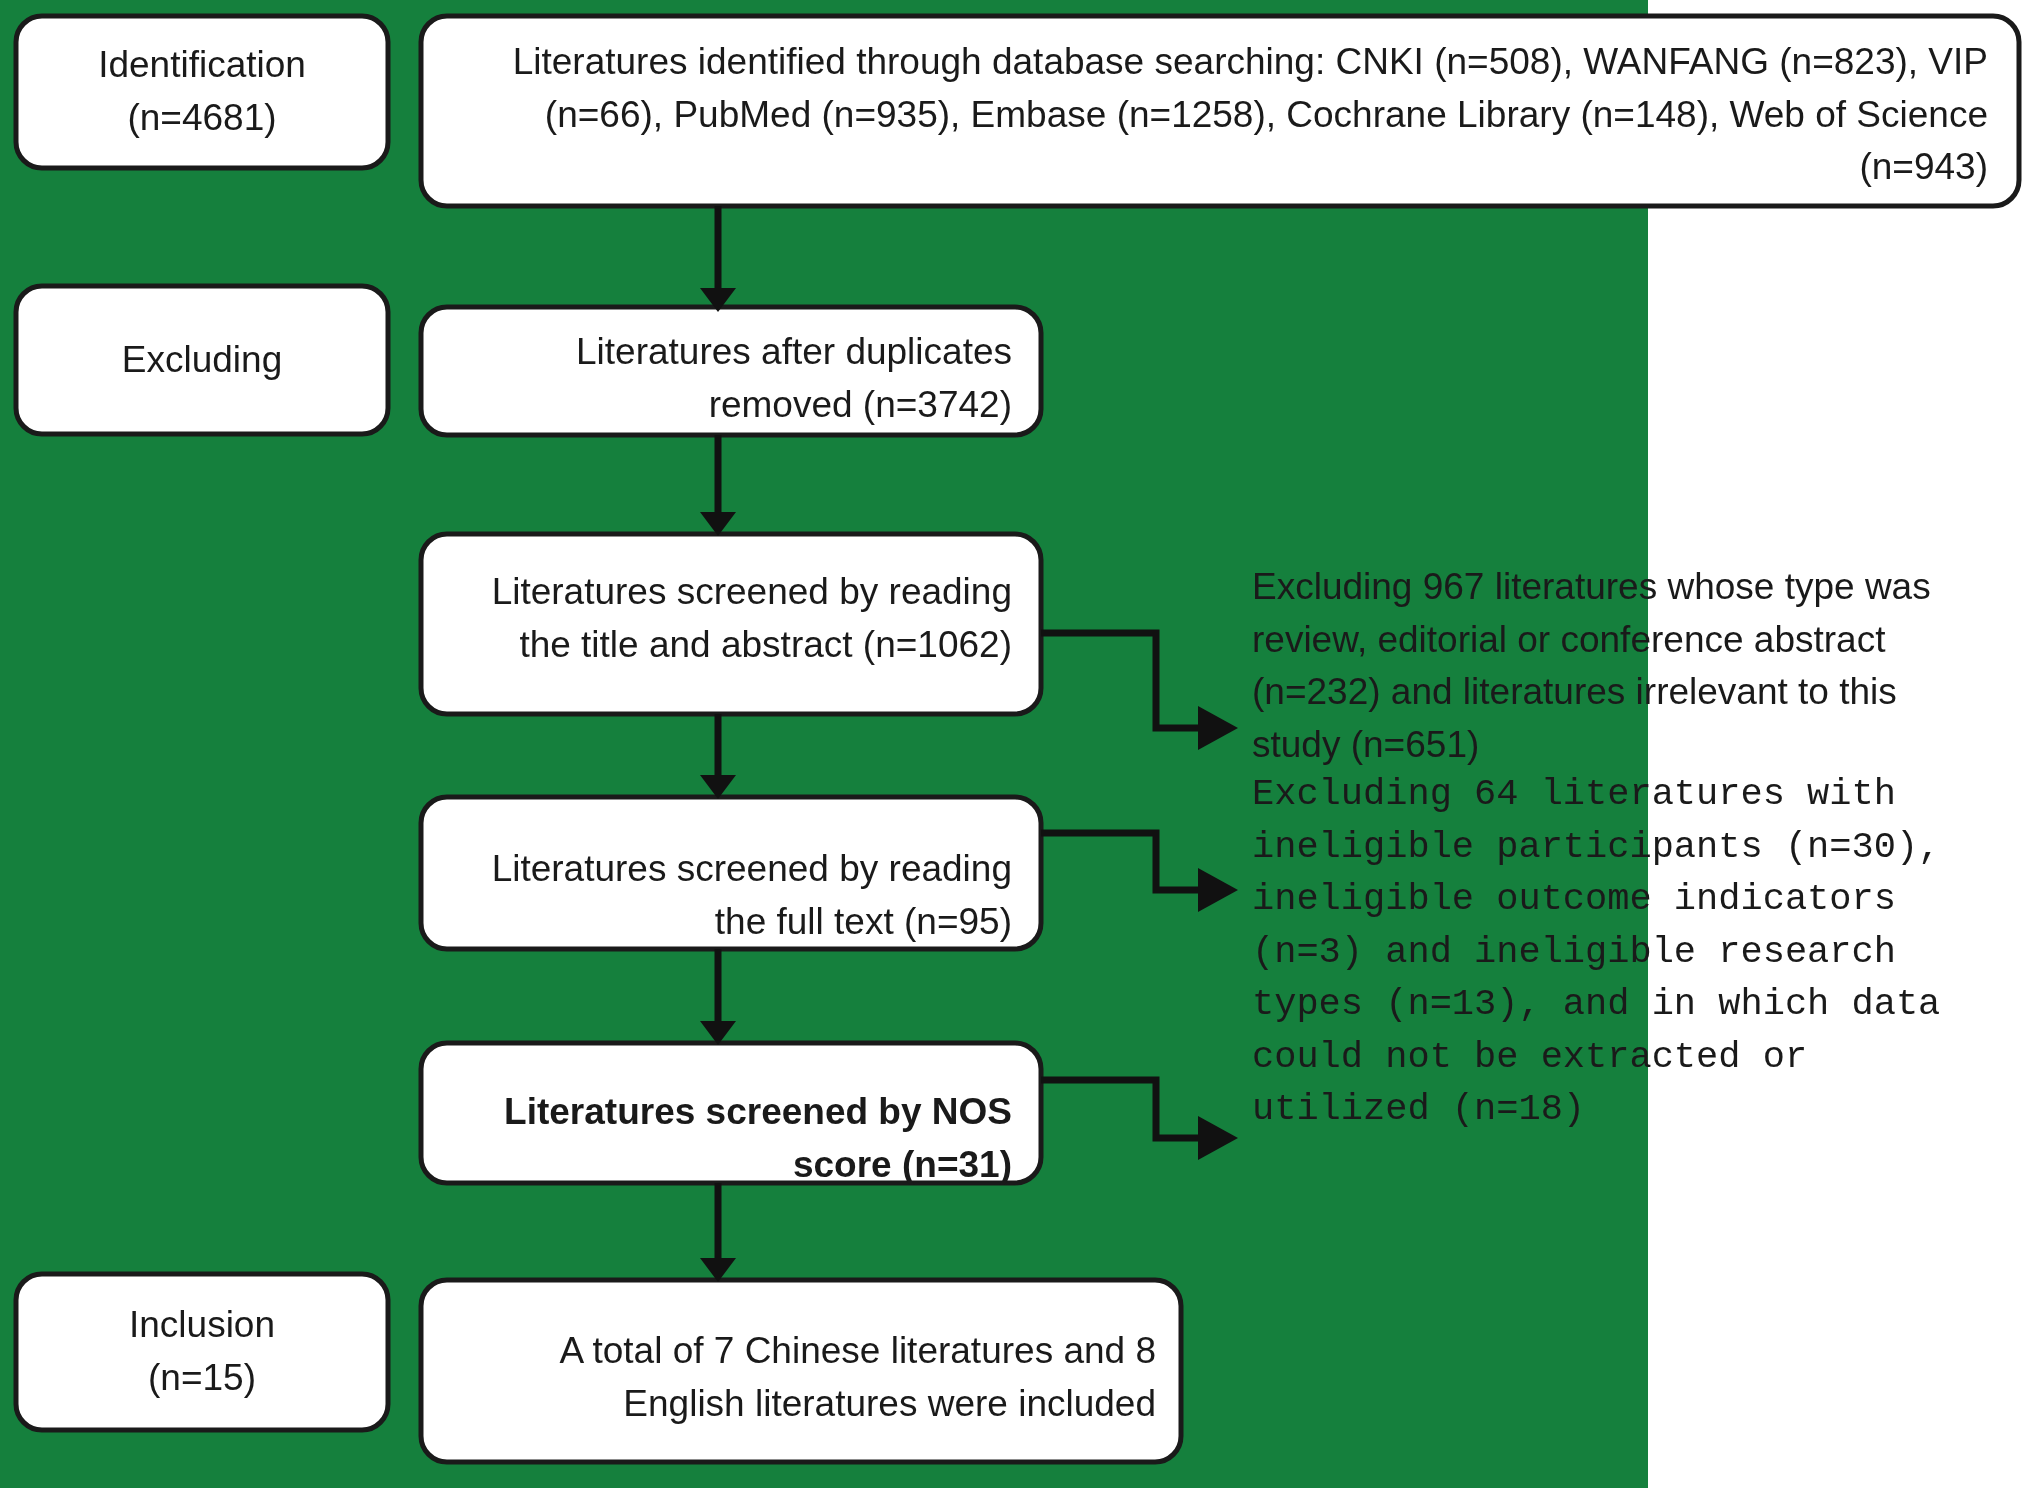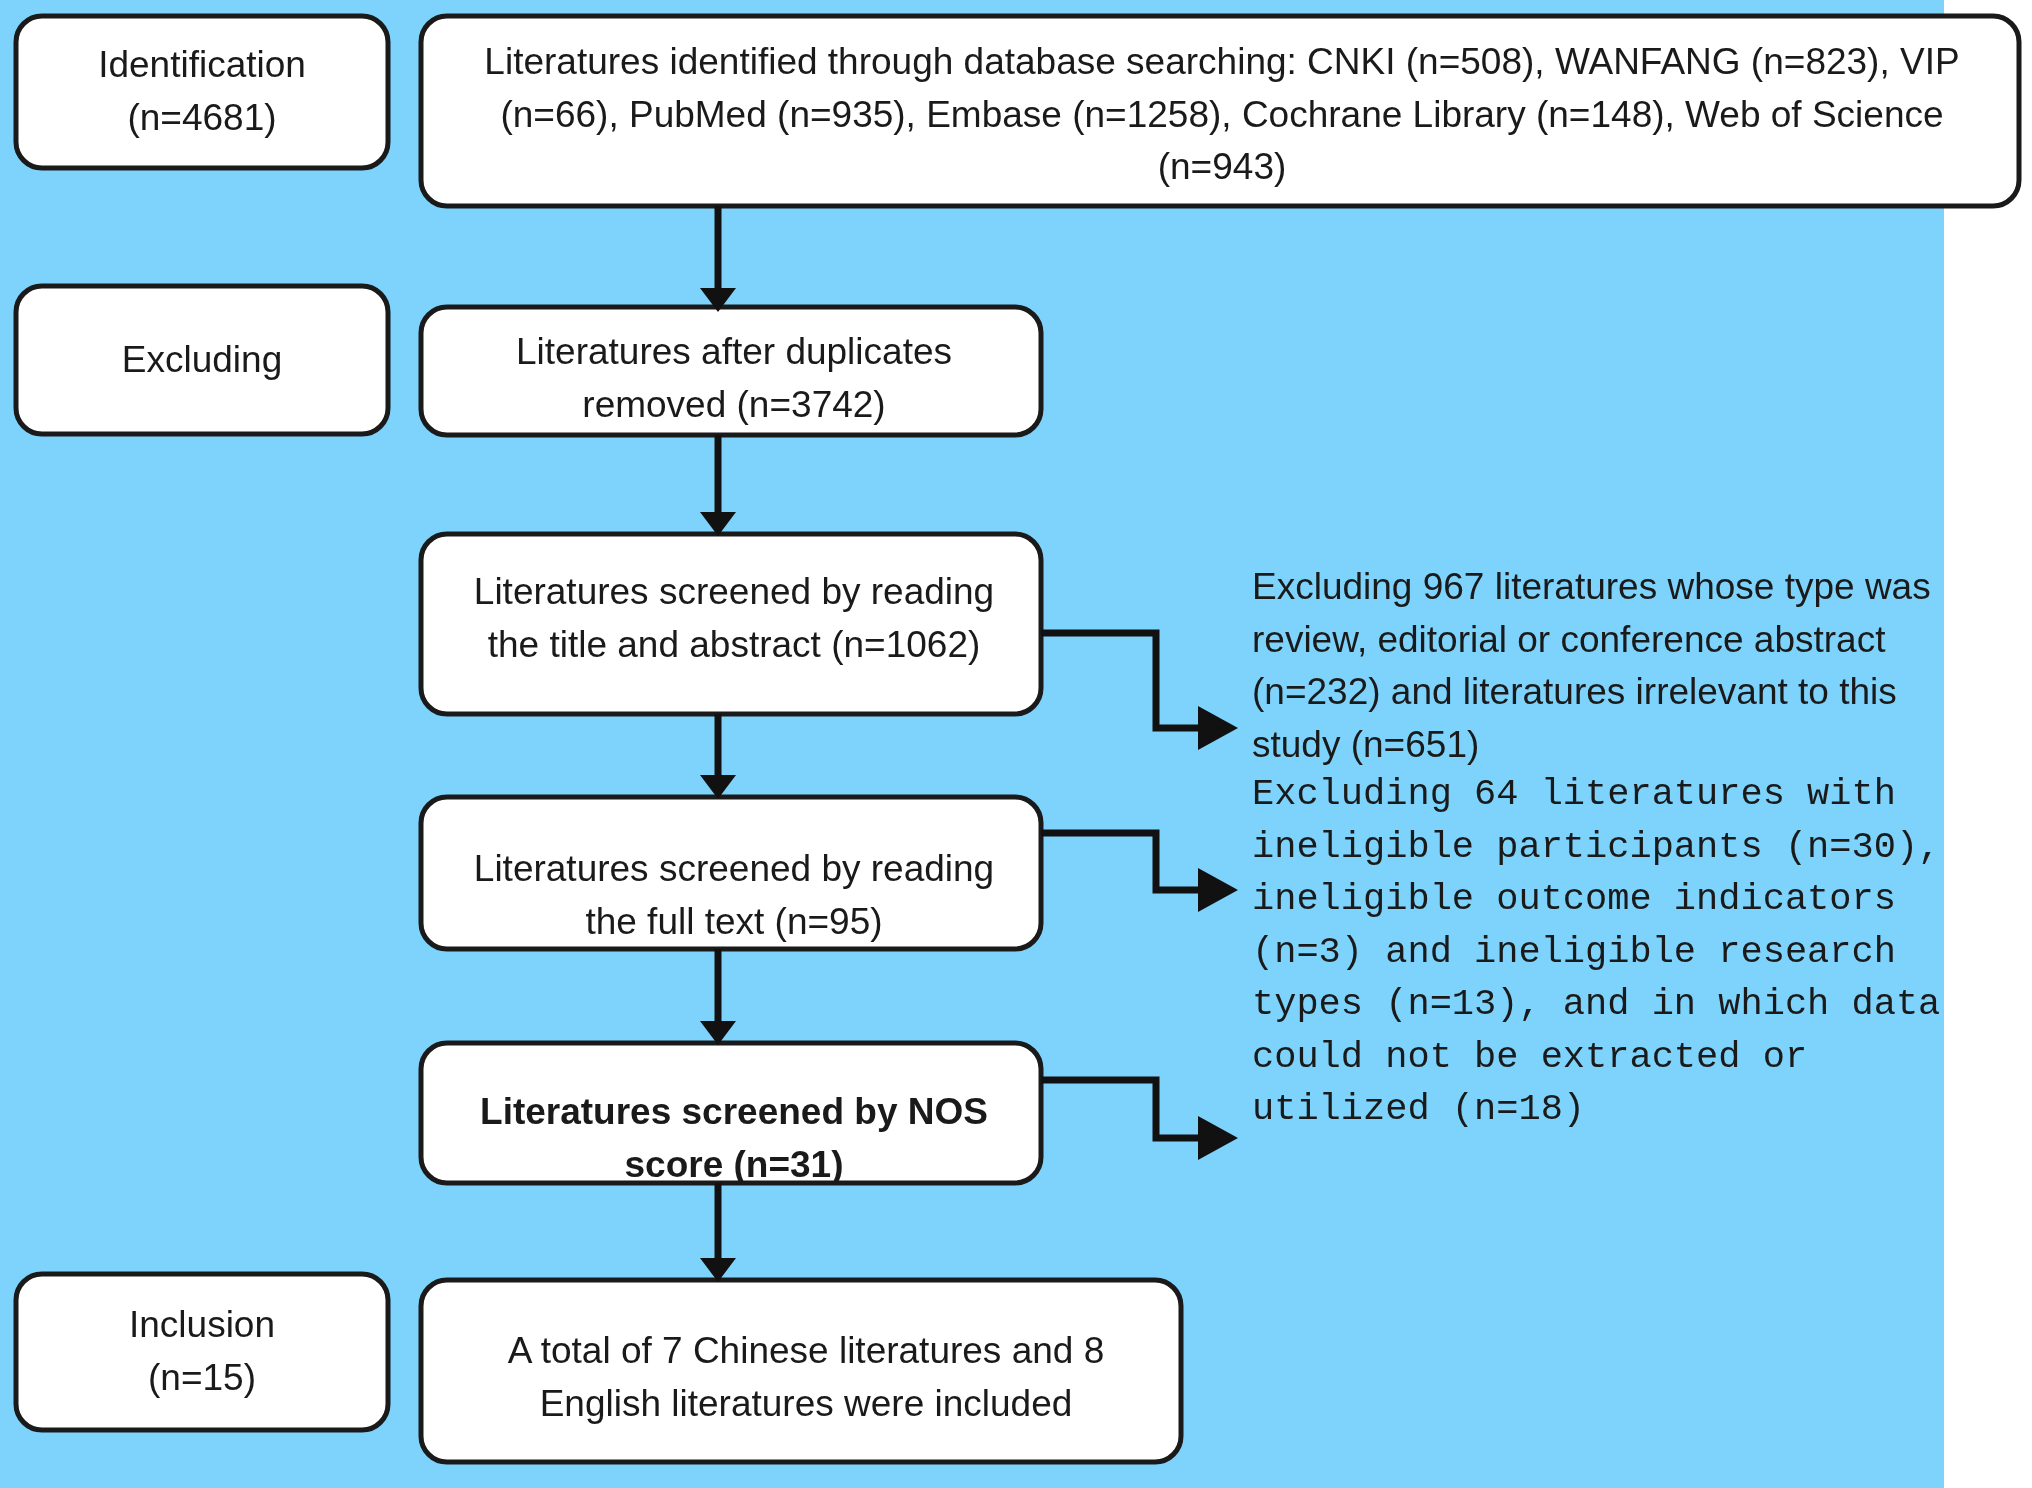--- a/index.html
+++ b/index.html
@@ -8,23 +8,23 @@
     background: #ffffff;
   }
   body {
     width: 2032px;
     height: 1488px;
     font-family: "Liberation Sans", sans-serif;
     overflow: hidden;
   }
   #diagram-root {
     position: relative;
-    width: 1944px;
+    width: 1648px;
     height: 1488px;
-    background: #7dd3fc;
+    background: #15803d;
   }
   svg#flow {
     position: absolute;
     top: 0;
     left: 0;
     width: 2032px;
     height: 1488px;
     display: block;
   }
   .box-shape {
@@ -54,21 +54,21 @@
   }
   .stage-label {
     text-align: center;
     display: flex;
     flex-direction: column;
     align-items: center;
     justify-content: center;
   }
   .stage-label .lbl-line { display: block; }
   .box-text {
-    text-align: center;
+    text-align: right;
   }
   .side-note {
     text-align: left;
   }
 </style>
 </head>
 <body>
 
 <div id="diagram-root">
 

